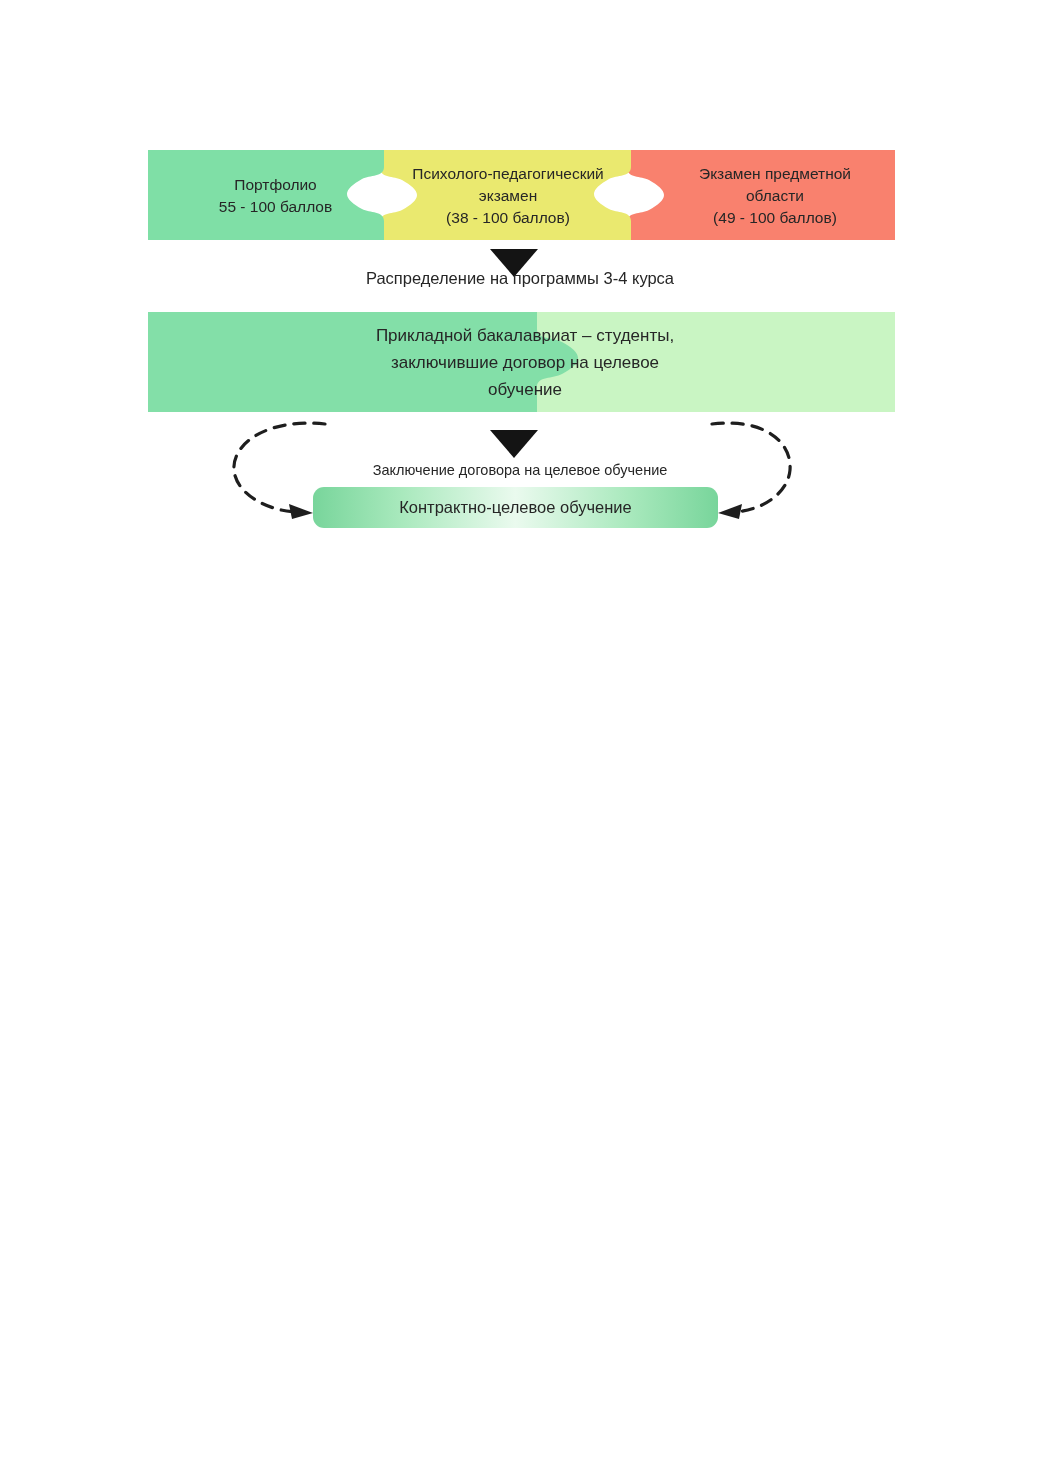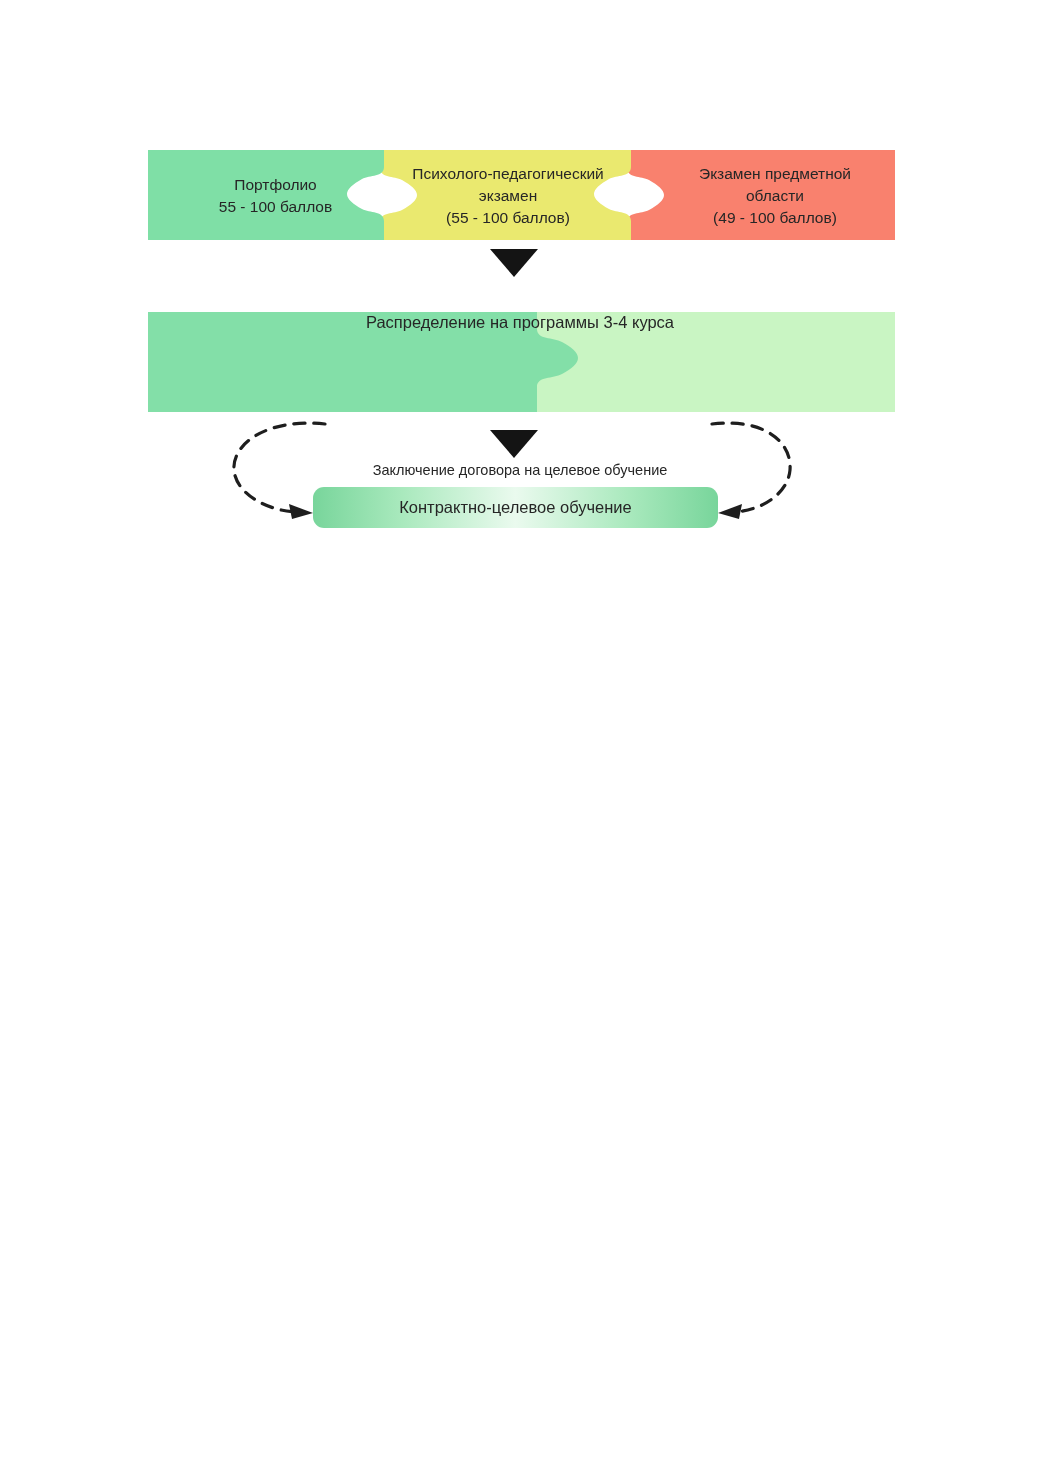--- a/index.html
+++ b/index.html
@@ -57,21 +57,20 @@
 
   .band-label {
     font-size: 17px;
     color: #262626;
     line-height: 1.6;
   }
 
   .flow-label {
     font-size: 16.5px;
     color: #262626;
-    margin-top: 44px;
   }
 
   .flow-label-small {
     font-size: 14.5px;
     color: #262626;
   }
 
   .box-label {
     font-size: 16.5px;
     color: #262626;
@@ -188,27 +187,30 @@
       <polygon points="490,430 538,430 514,458" fill="#141414"></polygon>
 
       <rect x="313" y="487" width="405" height="41" rx="11" ry="11" fill="url(#boxGrad)"></rect>
     </svg>
 
     <div class="txt piece-label" id="lbl-portfolio">Портфолио
 55 - 100 баллов</div>
 
     <div class="txt piece-label" id="lbl-psy">Психолого-педагогический
 экзамен
-(55 - 100 баллов)</div>
+(38 - 100 баллов)</div>
 
     <div class="txt piece-label" id="lbl-subject">Экзамен предметной
 области
 (49 - 100 баллов)</div>
 
     <div class="txt flow-label" id="lbl-flow1">Распределение на программы 3-4 курса</div>
 
+    <div class="txt band-label" id="lbl-band">Прикладной бакалавриат – студенты,
+заключившие договор на целевое
+обучение</div>
 
     <div class="txt box-label" id="lbl-box">Контрактно-целевое обучение</div>
 
     <div class="txt flow-label-small" id="lbl-flow2">Заключение договора на целевое обучение</div>
 
   </div>
 </div>
 
 </body></html>

